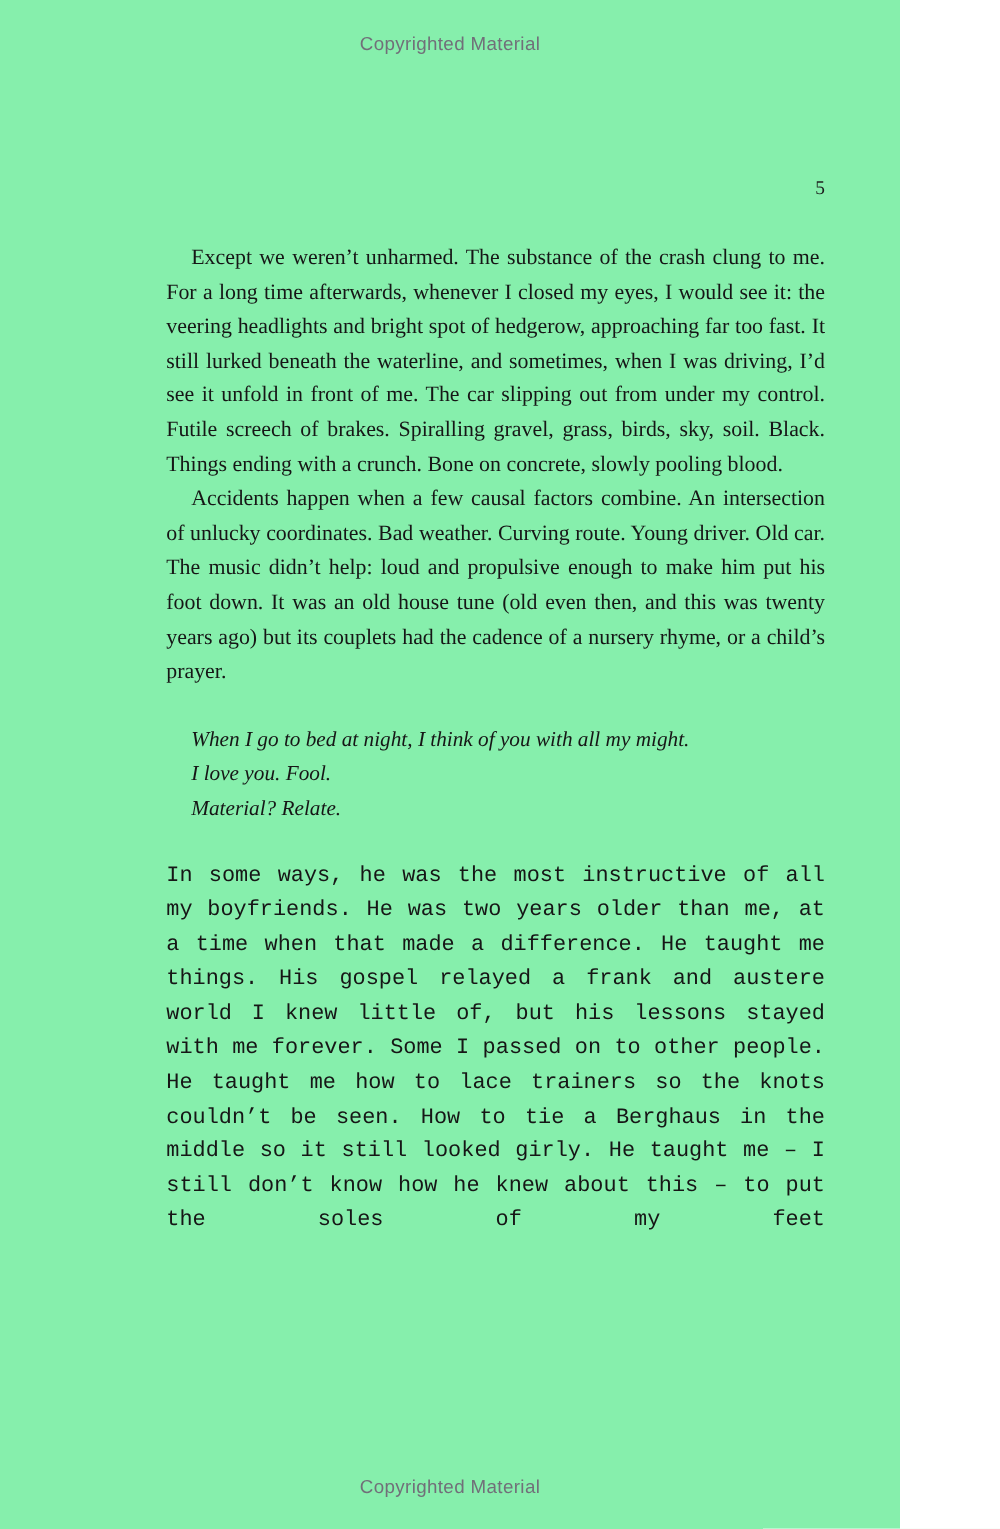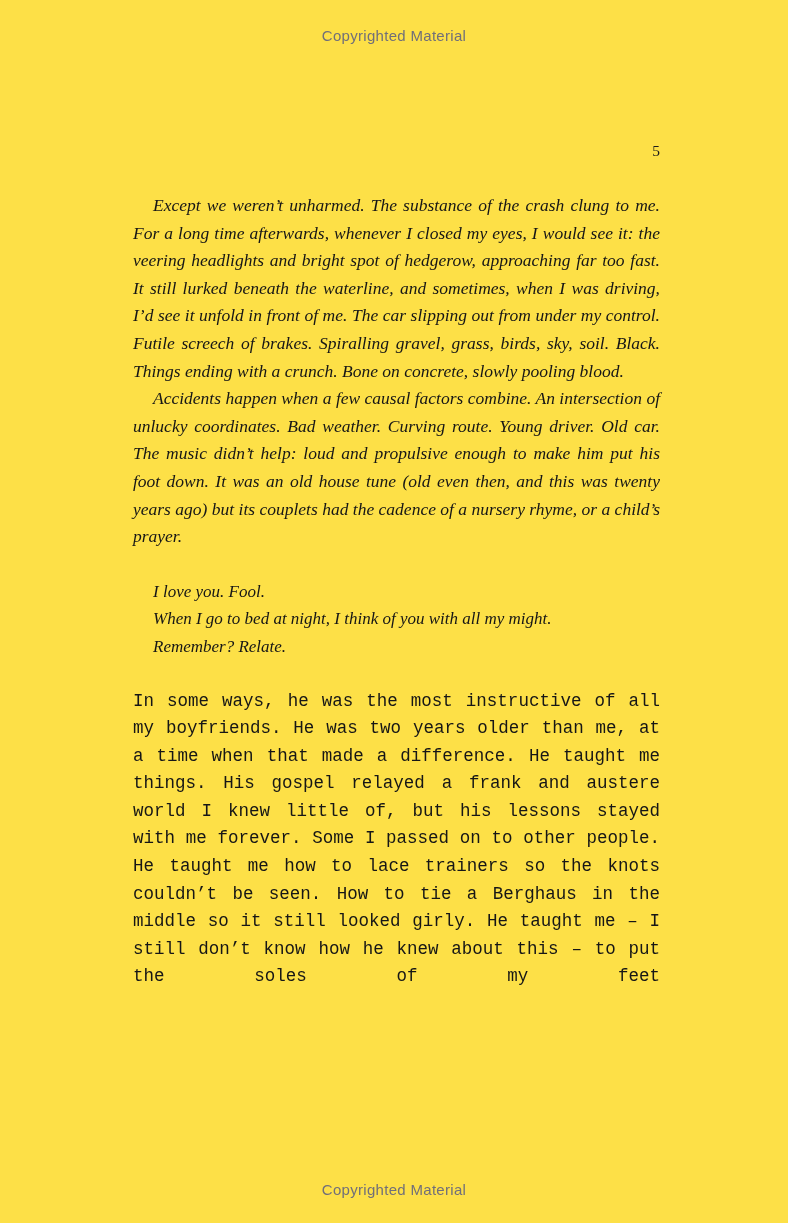--- a/index.html
+++ b/index.html
@@ -2,23 +2,23 @@
 <html><head>
 <meta charset="utf-8">
 <style>
   html, body {
     margin: 0;
     padding: 0;
     background: #ffffff;
   }
   .page {
     position: relative;
-    width: 788px;
+    width: 720px;
     height: 1223px;
-    background: #fde047;
+    background: #86efac;
     overflow: hidden;
     font-family: "Liberation Serif", serif;
     color: #161616;
   }
   .watermark {
     position: absolute;
     left: 0;
     width: 100%;
     text-align: center;
     font-family: "Liberation Sans", sans-serif;
@@ -41,21 +41,21 @@
     color: #1c1c1c;
     margin: 0 0 32px 0;
   }
   .para {
     margin: 0;
     font-size: 17.5px;
     line-height: 27.6px;
     text-align: justify;
     text-indent: 0;
   }
-  .para.indent { text-indent: 20px; font-style: italic; }
+  .para.indent { text-indent: 20px; }
   .para.justify-last { text-align-last: justify; font-family: Liberation Mono, monospace; }
 
   .verse {
     margin: 27px 0 27px 20px;
     font-size: 17px;
     line-height: 27.6px;
     font-style: italic;
   }
   .verse-line { margin: 0; }
 </style>
@@ -69,23 +69,23 @@
   <div class="text-col">
 
     <div class="page-number">5</div>
 
 
     <p class="para indent">Except we weren’t unharmed. The substance of the crash clung to me. For a long time afterwards, whenever I closed my eyes, I would see it: the veering headlights and bright spot of hedgerow, approaching far too fast. It still lurked beneath the waterline, and sometimes, when I was driving, I’d see it unfold in front of me. The car slipping out from under my control. Futile screech of brakes. Spiralling gravel, grass, birds, sky, soil. Black. Things ending with a crunch. Bone on concrete, slowly pooling blood.</p>
 
     <p class="para indent">Accidents happen when a few causal factors combine. An intersection of unlucky coordinates. Bad weather. Curving route. Young driver. Old car. The music didn’t help: loud and propulsive enough to make him put his foot down. It was an old house tune (old even then, and this was twenty years ago) but its couplets had the cadence of a nursery rhyme, or a child’s prayer.</p>
 
     <div class="verse">
+      <div class="verse-line">When I go to bed at night, I think of you with all my might.</div>
       <div class="verse-line">I love you. Fool.</div>
-      <div class="verse-line">When I go to bed at night, I think of you with all my might.</div>
-      <div class="verse-line">Remember? Relate.</div>
+      <div class="verse-line">Material? Relate.</div>
     </div>
 
     <p class="para justify-last">In some ways, he was the most instructive of all my boyfriends. He was two years older than me, at a time when that made a difference. He taught me things. His gospel relayed a frank and austere world I knew little of, but his lessons stayed with me forever. Some I passed on to other people. He taught me how to lace trainers so the knots couldn’t be seen. How to tie a Berghaus in the middle so it still looked girly. He taught me – I still don’t know how he knew about this – to put the soles of my feet</p>
 
   </div>
 
   <div class="watermark bottom">Copyrighted Material</div>
 
 </div>
 

